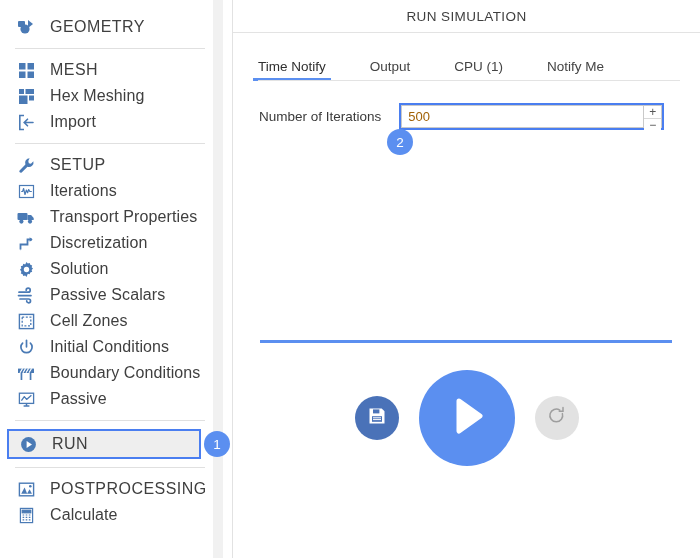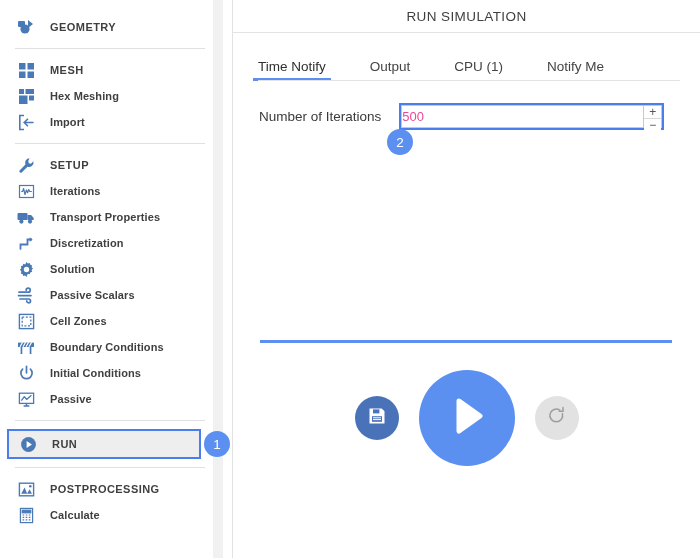--- a/index.html
+++ b/index.html
@@ -50,25 +50,24 @@
     height: 22px;
     flex: 0 0 22px;
     display: flex;
     align-items: center;
     justify-content: center;
     color: #4a7ab5;
   }
   .nav-icon svg { display: block; }
   .nav-label {
     margin-left: 13px;
-    font-size: 11px;
+    font-size: 16px;
     color: #3f3f3f;
     letter-spacing: .1px;
     white-space: nowrap;
-    font-weight: bold;
   }
   .nav-label.group { letter-spacing: .45px; }
   .divider {
     height: 1px;
     background: #e0e0e0;
     margin: 8px 28px 8px 15px;
   }
   
   #nav-run-wrap {
     margin: 0 0 0 7px;
@@ -151,22 +150,22 @@
     background: #ffffff;
     display: flex;
     align-items: stretch;
   }
   #iterations-input {
     flex: 1 1 auto;
     border: 1px solid #c9c9c9;
     border-right: none;
     font-family: "Liberation Sans", sans-serif;
     font-size: 13px;
-    color: #ec4899;
-    padding-left: 0;
+    color: #a16207;
+    padding-left: 6px;
     outline: none;
     background: #fff;
     min-width: 0;
   }
   #spinner {
     flex: 0 0 19px;
     display: flex;
     flex-direction: column;
     border: 1px solid #c9c9c9;
   }
@@ -370,40 +369,40 @@
           <svg width="17" height="17" viewBox="0 0 17 17" fill="none" stroke="#4a7ab5">
             <rect x="1.4" y="1.4" width="14.2" height="14.2" stroke-width="1.4"></rect>
             <rect x="4.2" y="4.2" width="8.6" height="8.6" stroke-width="1.3" stroke-dasharray="2 1.6"></rect>
           </svg>
         </span>
         <span class="nav-label">Cell Zones</span>
       </div>
 
       <div class="nav-item">
         <span class="nav-icon">
+          <svg width="17" height="17" viewBox="0 0 17 17" fill="none" stroke="#4a7ab5" stroke-width="1.7" stroke-linecap="round">
+            <path d="M4.6 4.1 a5.6 5.6 0 1 0 7.8 0"></path>
+            <path d="M8.5 1.4 V7.8"></path>
+          </svg>
+        </span>
+        <span class="nav-label">Initial Conditions</span>
+      </div>
+
+      <div class="nav-item">
+        <span class="nav-icon">
           <svg width="18" height="17" viewBox="0 0 18 17" fill="#4a7ab5">
             <rect x="1" y="3.6" width="16" height="4.4"></rect>
             <rect x="3.6" y="8" width="1.7" height="7"></rect>
             <rect x="12.7" y="8" width="1.7" height="7"></rect>
             <g stroke="#ffffff" stroke-width="1.1">
               <path d="M3 7.8 L5.6 3.4 M6 7.8 L8.6 3.4 M9 7.8 L11.6 3.4 M12 7.8 L14.6 3.4"></path>
             </g>
           </svg>
         </span>
         <span class="nav-label">Boundary Conditions</span>
-      </div>
-
-      <div class="nav-item">
-        <span class="nav-icon">
-          <svg width="17" height="17" viewBox="0 0 17 17" fill="none" stroke="#4a7ab5" stroke-width="1.7" stroke-linecap="round">
-            <path d="M4.6 4.1 a5.6 5.6 0 1 0 7.8 0"></path>
-            <path d="M8.5 1.4 V7.8"></path>
-          </svg>
-        </span>
-        <span class="nav-label">Initial Conditions</span>
       </div>
 
       <div class="nav-item">
         <span class="nav-icon">
           <svg width="17" height="17" viewBox="0 0 17 17" fill="none" stroke="#4a7ab5" stroke-width="1.3">
             <rect x="1.4" y="2.2" width="14.2" height="10.2"></rect>
             <path d="M3.4 9.6 L6.3 5.6 L8.6 8.4 L13.4 4.2" stroke-linejoin="round"></path>
             <path d="M8.5 12.6 V15 M5.6 15 H11.4" stroke-width="1.5"></path>
           </svg>
         </span>

